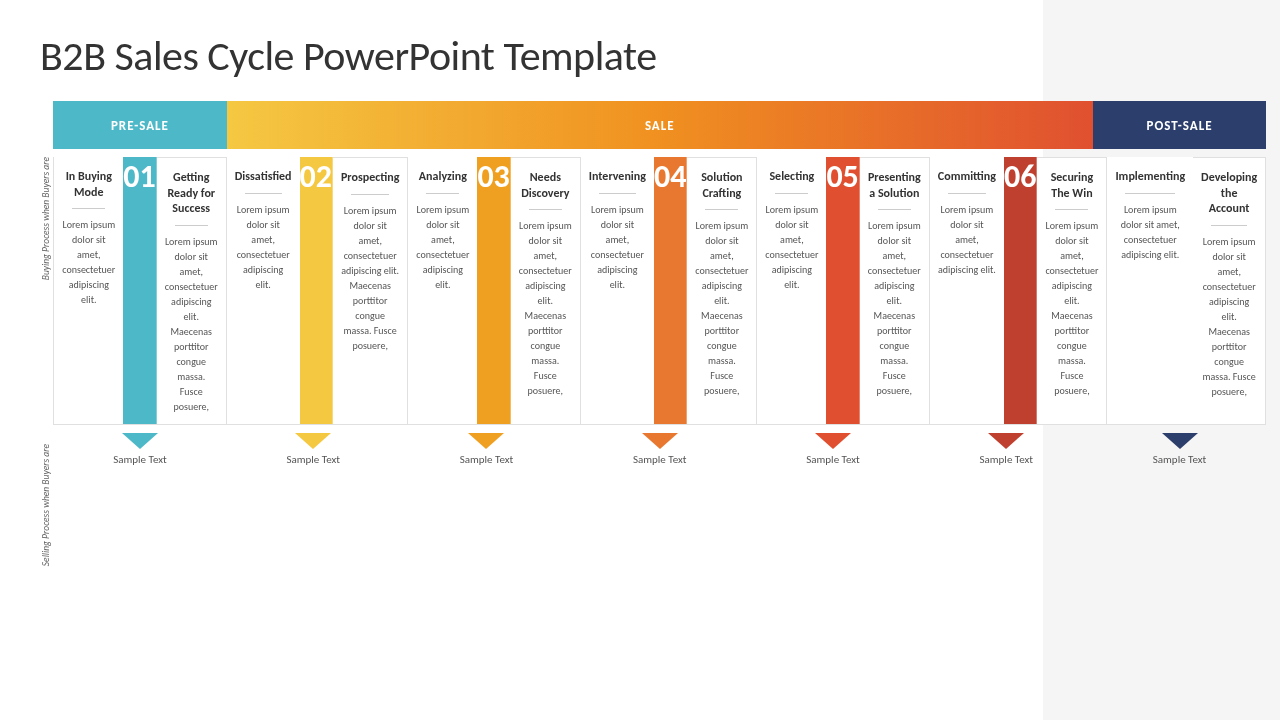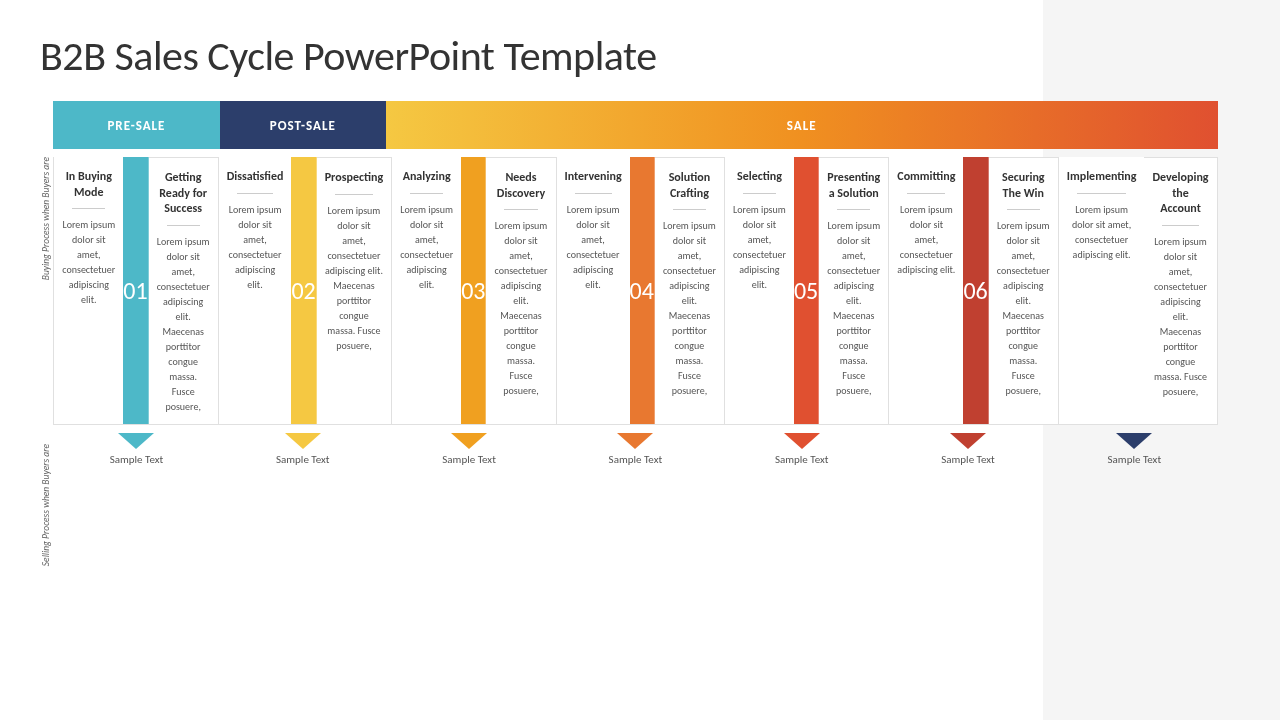--- a/index.html
+++ b/index.html
@@ -94,24 +94,24 @@
     }
     .cell-body {
       font-size: 10px;
       color: #555;
       text-align: center;
       line-height: 1.5;
     }
     .number-cell {
       flex: 1;
       display: flex;
-      align-items: center;
+      align-items: flex-start;
       justify-content: center;
-      font-size: 24px;
-      font-weight: 400;
+      font-size: 32px;
+      font-weight: 700;
       color: #ffffff;
       border-right: 1px solid rgba(255,255,255,0.3);
     }
     .number-cell:last-child { border-right: none; }
     .num-01 { background: #4db8c8; }
     .num-02 { background: #f5c842; }
     .num-03 { background: #f0a020; }
     .num-04 { background: #e87830; }
     .num-05 { background: #e05030; }
     .num-06 { background: #c04030; }
@@ -211,25 +211,25 @@
         <span class="side-text">Selling Process when Buyers are</span>
       </div>
     </div>
 
     <div class="content-area">
 
       <div class="header-row">
         <div class="header-cell header-presale">
           <span>PRE-SALE</span>
         </div>
+        <div class="header-cell header-sale" style="flex:5;">
+          <span>SALE</span>
+        </div>
         <div class="header-cell header-postsale">
           <span>POST-SALE</span>
-        </div>
-        <div class="header-cell header-sale" style="flex:5;">
-          <span>SALE</span>
         </div>
       </div>
 
       <div class="columns-container">
 
         <div class="col">
           <div class="buying-cell">
             <div class="cell-title">In Buying Mode</div>
             <hr class="cell-divider">
             <div class="cell-body">Lorem ipsum dolor sit amet, consectetuer adipiscing elit.</div>

